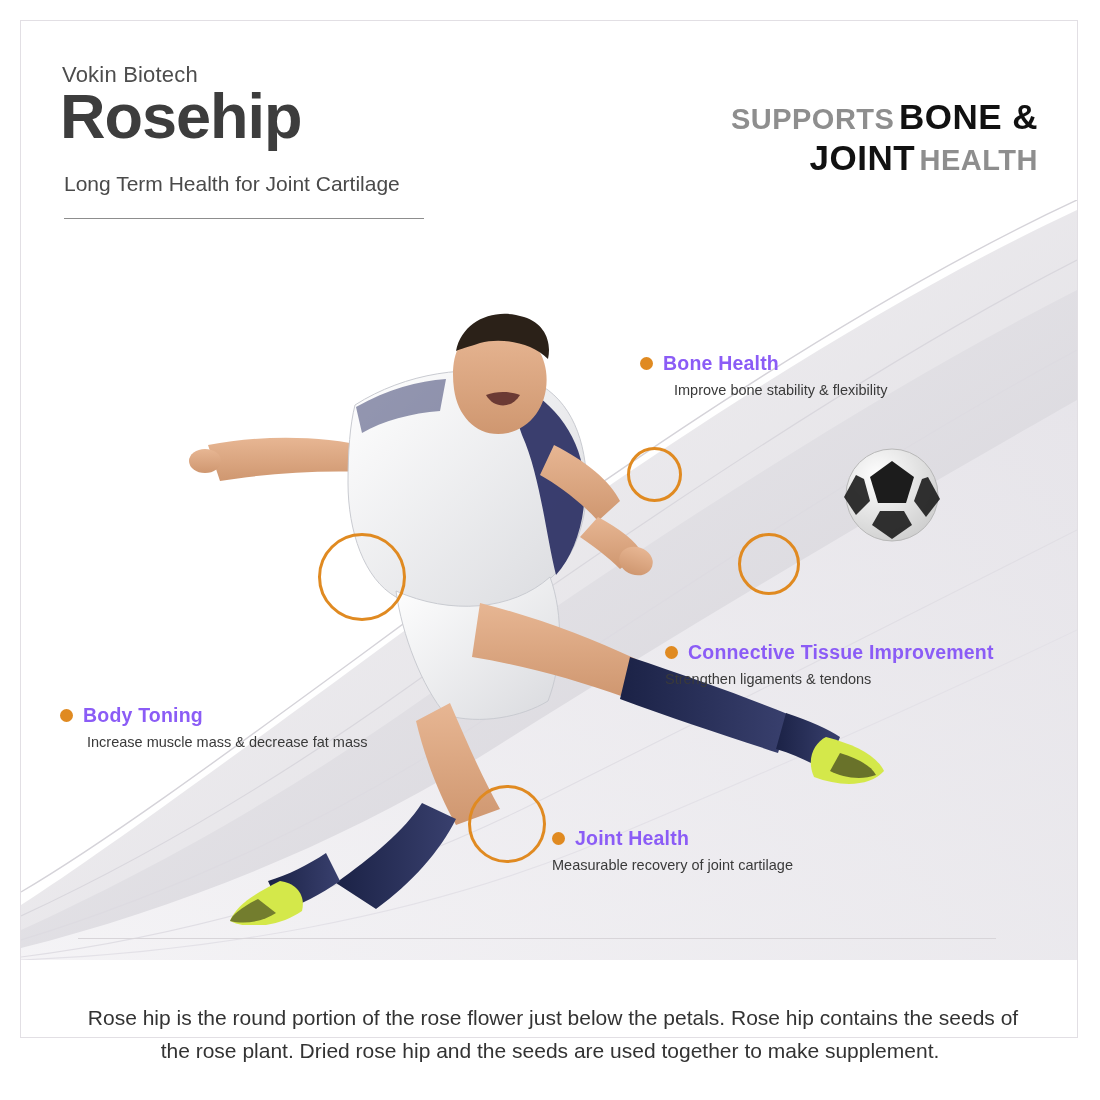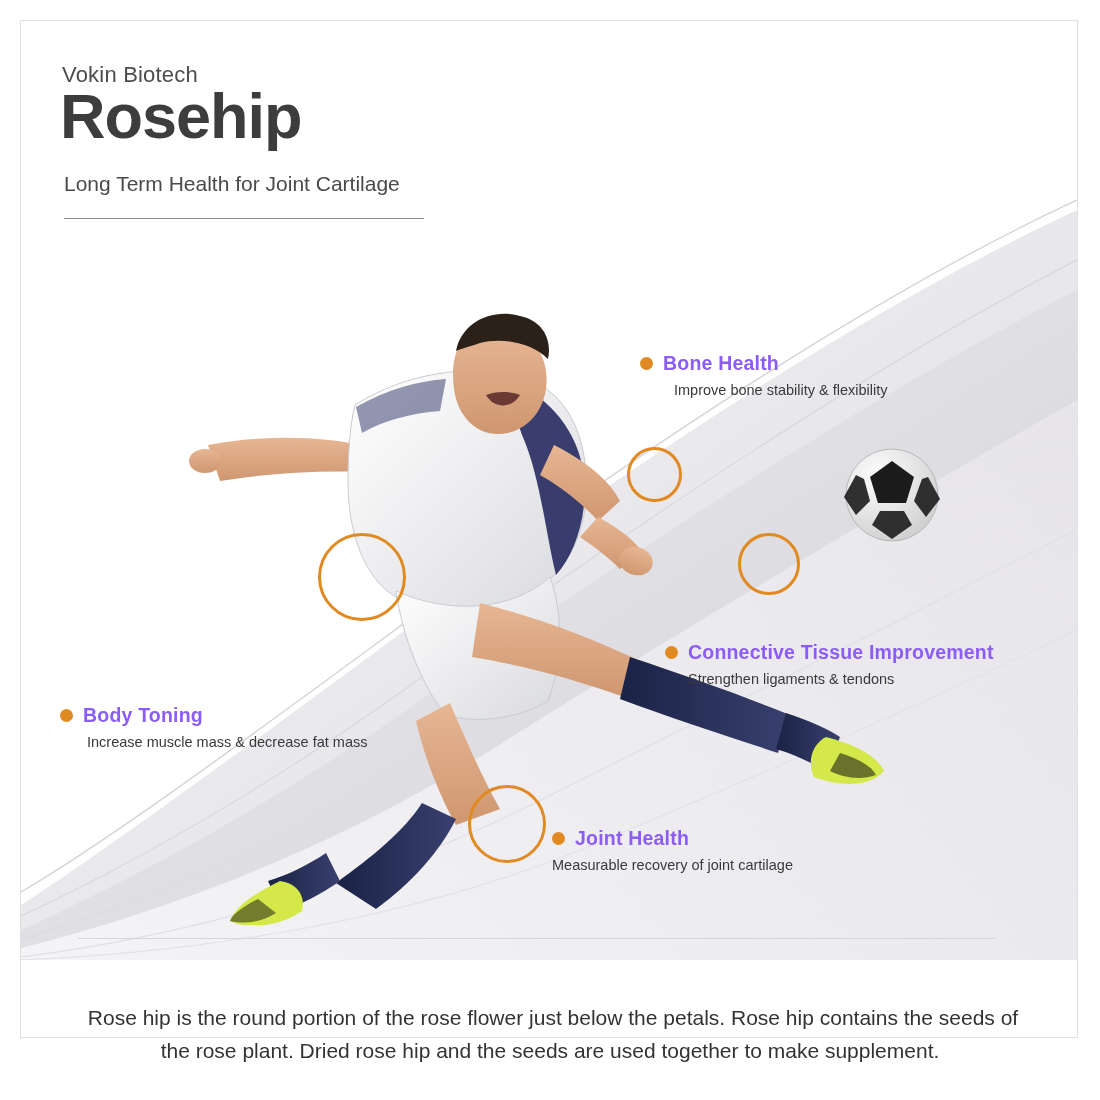--- a/index.html
+++ b/index.html
@@ -137,21 +137,21 @@
   }
   .callout .sub {
     font-size: 14.5px;
     color: #3a3a3a;
     margin-top: 7px;
     white-space: nowrap;
   }
   .c-bone      { left: 640px; top: 352px; }
   .c-bone .sub { margin-left: 34px; }
   .c-connect      { left: 665px; top: 641px; }
-  .c-connect .sub { margin-left: 23px; }
+  .c-connect .sub { }
   .c-body      { left: 60px; top: 704px; }
   .c-body .sub { margin-left: 27px; }
   .c-joint      { left: 552px; top: 827px; }
   .c-joint .sub { }
 
   
   .ring {
     position: absolute;
     border: 3px solid #e08a21;
     border-radius: 50%;
@@ -213,20 +213,27 @@
       <path d="M1056,150 C870,250 650,395 455,525 C305,625 140,697 0,740" fill="none" stroke="#dddbe1" stroke-width="1.2"></path>
       <path d="M1056,330 C900,410 700,510 520,600 C350,685 170,735 0,757" fill="none" stroke="#e0dee4" stroke-width="1.1"></path>
       <path d="M1056,430 C920,495 740,575 560,650 C390,718 190,752 0,760" fill="none" stroke="#e3e1e7" stroke-width="1.1"></path>
     </svg>
   </div>
 
   <div class="brand">Vokin Biotech</div>
   <div class="product-title">Rosehip</div>
   <div class="tagline">Long Term Health for Joint Cartilage</div>
 
+  <div class="supports">
+    <span class="lite">SUPPORTS</span>
+    <span class="bold">BONE &amp;</span>
+    <br>
+    <span class="bold">JOINT</span>
+    <span class="lite">HEALTH</span>
+  </div>
 
 
   <div class="athlete">
     <svg width="800" height="640" viewBox="0 0 800 640" xmlns="http://www.w3.org/2000/svg">
       <defs>
         <linearGradient id="skin" x1="0" y1="0" x2="0" y2="1">
           <stop offset="0%" stop-color="#e7b693"></stop>
           <stop offset="100%" stop-color="#cf9770"></stop>
         </linearGradient>
         <linearGradient id="kit" x1="0" y1="0" x2="1" y2="1">

